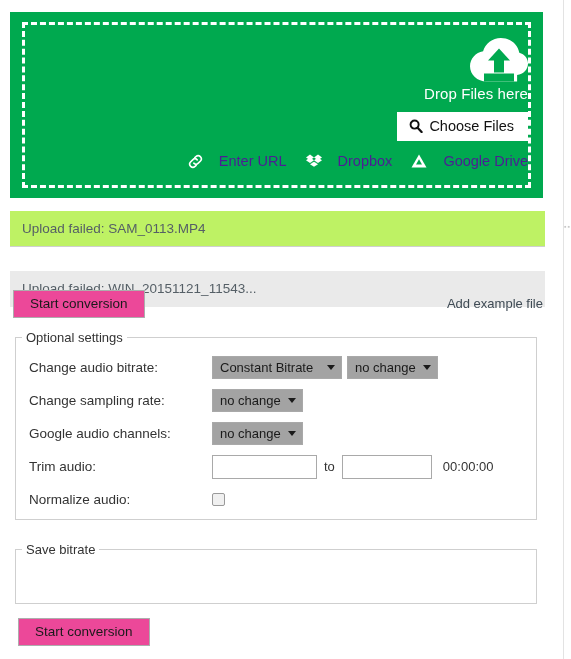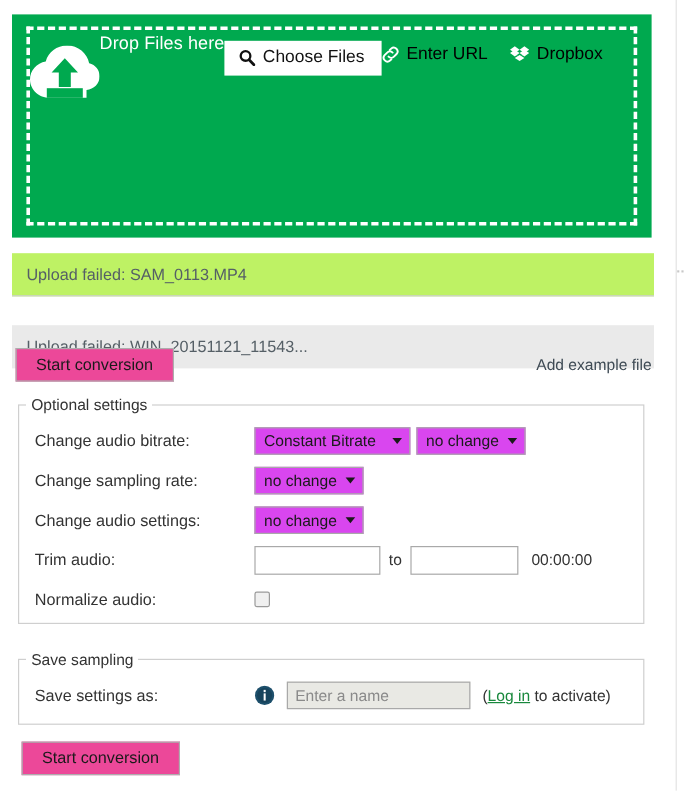--- a/index.html
+++ b/index.html
@@ -50,22 +50,22 @@
   }
   .dropzone-inner {
     position: absolute;
     left: 12px;
     top: 10px;
     right: 12px;
     bottom: 10px;
     border: 3px dashed #ffffff;
     box-sizing: border-box;
     display: flex;
-    flex-direction: row;
-    align-items: flex-start;
+    flex-direction: column;
+    align-items: flex-end;
   }
   .cloud-icon {
     margin-top: 13px;
     width: 58px;
     height: 44px;
     display: block;
   }
   .drop-label {
     margin-top: 3px;
     color: #ffffff;
@@ -94,22 +94,22 @@
   }
   .services {
     margin-top: 11px;
     display: flex;
     align-items: center;
     gap: 19px;
   }
   .service {
     display: inline-flex;
     align-items: center;
-    gap: 6px;
-    color: #000000;
+    gap: 16px;
+    color: #4c1d95;
     font-size: 14.5px;
     line-height: 18px;
     text-decoration: none;
     cursor: pointer;
   }
   .service svg { display: block; }
 
   
   .status-list {
     position: absolute;
@@ -199,21 +199,21 @@
   }
   .setting-label {
     width: 183px;
     flex: none;
     font-size: 13.5px;
     color: #333333;
   }
   .sel {
     appearance: none;
     -webkit-appearance: none;
-    background: #d946ef;
+    background: #a3a3a3;
     border: 1px solid #a9a9a9;
     font-family: "Liberation Sans", sans-serif;
     font-size: 13px;
     color: #1a1a1a;
     height: 23px;
     padding: 0 20px 0 7px;
     line-height: 21px;
     cursor: pointer;
     position: relative;
   }
@@ -343,20 +343,27 @@
           <polygon fill="#ffffff" points="4,0.6 0,3.4 4,6.2 8,3.4"></polygon>
           <polygon fill="#ffffff" points="12,0.6 8,3.4 12,6.2 16,3.4"></polygon>
           <polygon fill="#ffffff" points="4,9 0,6.2 4,3.4 8,6.2"></polygon>
           <polygon fill="#ffffff" points="12,9 8,6.2 12,3.4 16,6.2"></polygon>
           <polygon fill="#ffffff" points="8,9.8 4,7.2 8,10.1 12,7.2"></polygon>
           <polygon fill="#ffffff" points="4,10.3 8,7.8 12,10.3 8,12.8"></polygon>
         </svg>
         <span>Dropbox</span>
       </a>
 
+      <a class="service">
+        <svg width="16" height="14" viewBox="0 0 16 14">
+          <polygon fill="#ffffff" points="8,0.5 15.5,13.5 0.5,13.5"></polygon>
+          <polygon fill="#00a94f" points="8,5.2 11,10.6 5,10.6"></polygon>
+        </svg>
+        <span>Google Drive</span>
+      </a>
 
     </div>
   </div>
 </div>
 
 <div class="status-list">
   <div class="status-row r1">Upload failed: SAM_0113.MP4</div>
   <div class="status-row r2">Upload failed: WIN_20151121_11543...</div>
 </div>
 
@@ -388,21 +395,21 @@
     <span class="setting-label">Change sampling rate:</span>
     <span class="sel-wrap">
       <select class="sel sel-sampling">
         <option>no change</option>
       </select>
       <span class="caret"></span>
     </span>
   </div>
 
   <div class="setting-row">
-    <span class="setting-label">Change audio settings:</span>
+    <span class="setting-label">Google audio channels:</span>
     <span class="sel-wrap">
       <select class="sel sel-channels">
         <option>no change</option>
       </select>
       <span class="caret"></span>
     </span>
   </div>
 
   <div class="setting-row">
     <span class="setting-label">Trim audio:</span>
@@ -412,30 +419,17 @@
     <span class="duration">00:00:00</span>
   </div>
 
   <div class="setting-row">
     <span class="setting-label">Normalize audio:</span>
     <span class="chk"></span>
   </div>
 </fieldset>
 
 <fieldset class="fs-save">
-  <legend>Save sampling</legend>
-
-  <div class="setting-row">
-    <span class="setting-label">Save settings as:</span>
-    <svg class="info-icon" viewBox="0 0 17 17">
-      <circle cx="8.5" cy="8.5" r="8" fill="#1d4f6b"></circle>
-      <circle cx="8.5" cy="8.5" r="6.2" fill="#17435c"></circle>
-      <rect x="7.7" y="6.8" width="1.7" height="6" fill="#ffffff"></rect>
-      <rect x="7.7" y="3.9" width="1.7" height="1.9" fill="#ffffff"></rect>
-    </svg>
-    <input class="name-input" type="text" placeholder="Enter a name" style="">
-    <span class="activate-note">
-      <span>(</span><span class="login-link">Log in</span><span> to activate)</span>
-    </span>
-  </div>
+  <legend>Save bitrate</legend>
+
 </fieldset>
 
 <button class="btn btn-start-bottom">Start conversion</button>
 
 </body></html>

